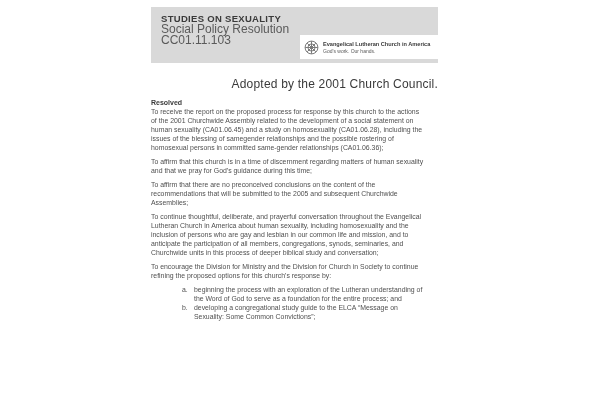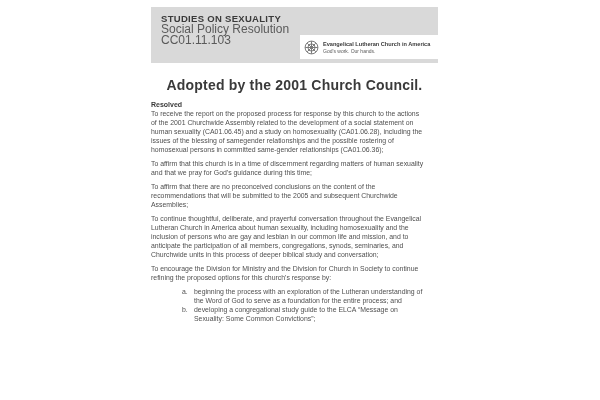--- a/index.html
+++ b/index.html
@@ -59,22 +59,22 @@
     line-height: 7px; white-space: nowrap;
   }
   .tagline {
     font-size: 5px;
     color: var(--subheading_text, #6a6a6a);
     line-height: 6px; white-space: nowrap;
   }
   
   .adopted-heading {
     margin-top: 14px;
-    text-align: center;
-    font-size: 14px; font-weight: bold;
+    text-align: right;
+    font-size: 12px; font-weight: normal;
     color: var(--heading_text, #3a3a3a);
     letter-spacing: 0.2px;
   }
   .doc-body {
     margin-top: 7px;
     padding-right: 14px;
     font-size: 6.9px;
     line-height: 9px;
   }
   .resolved-label {

